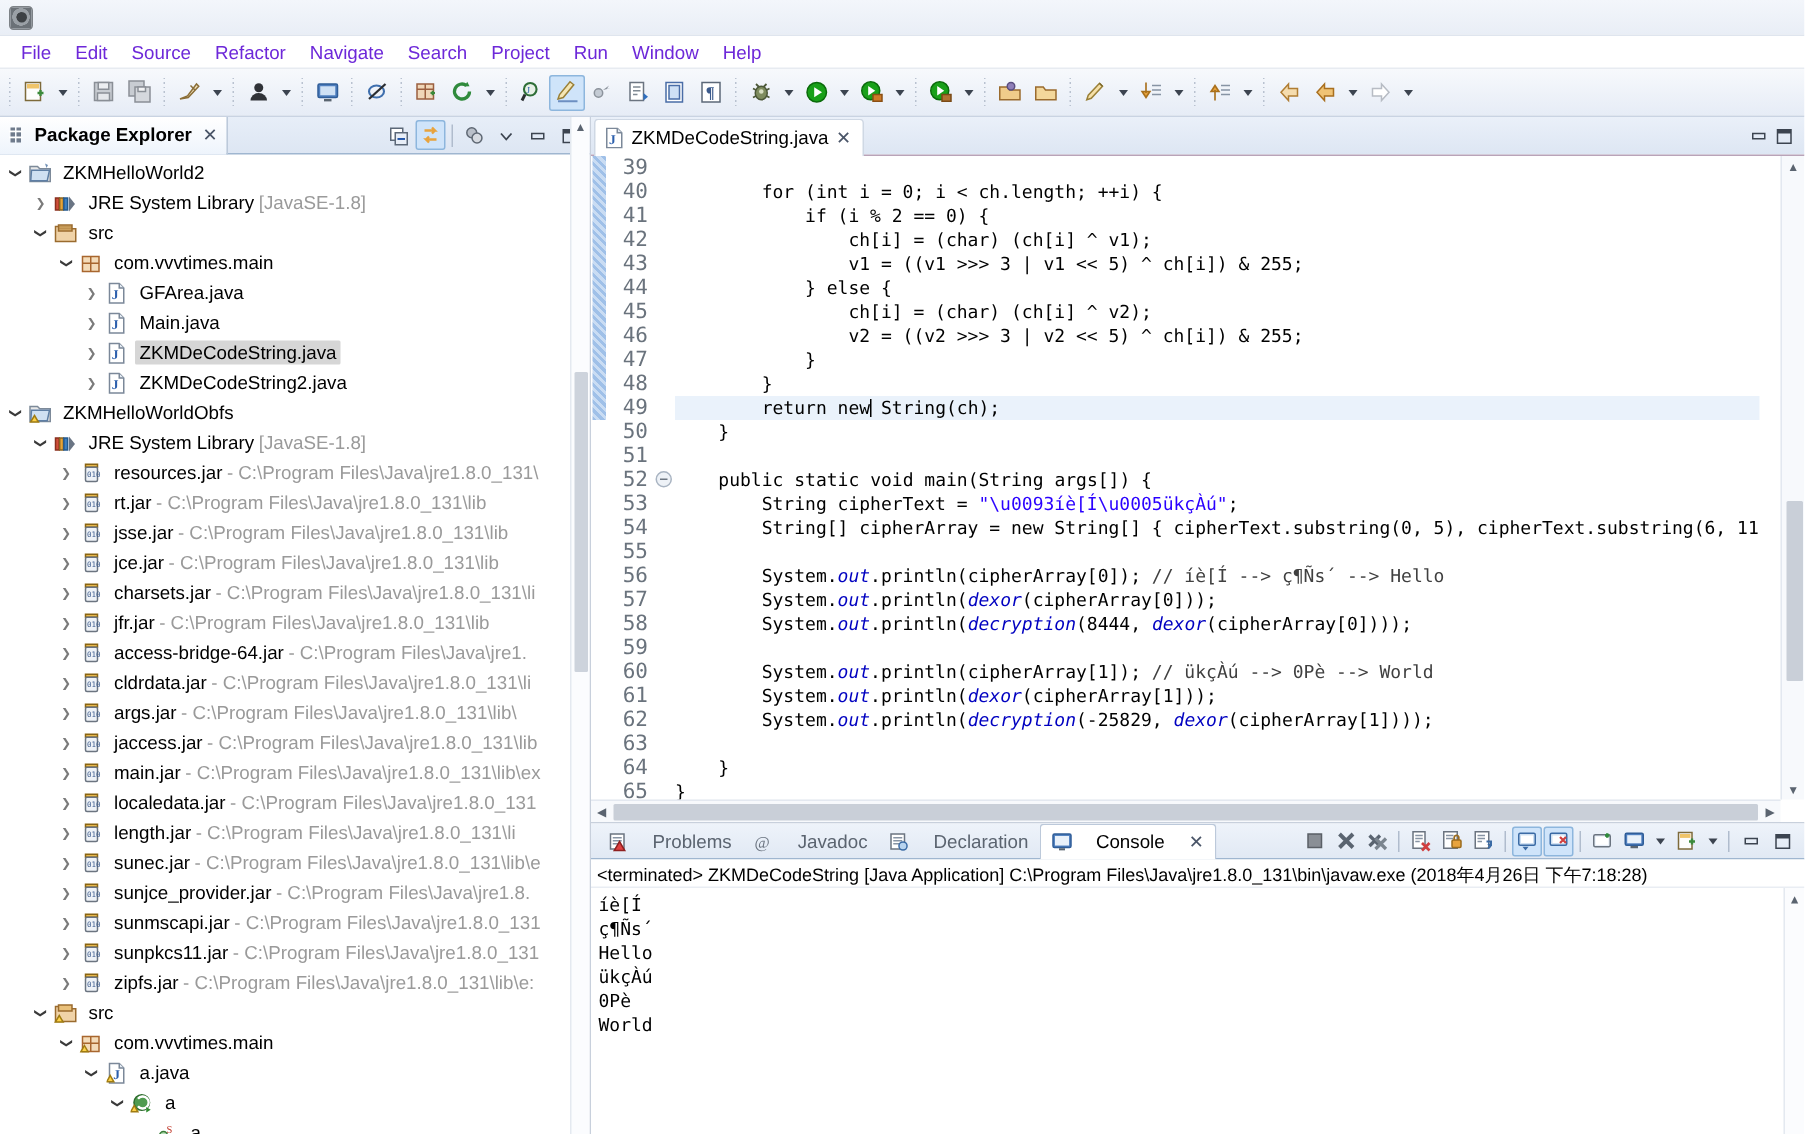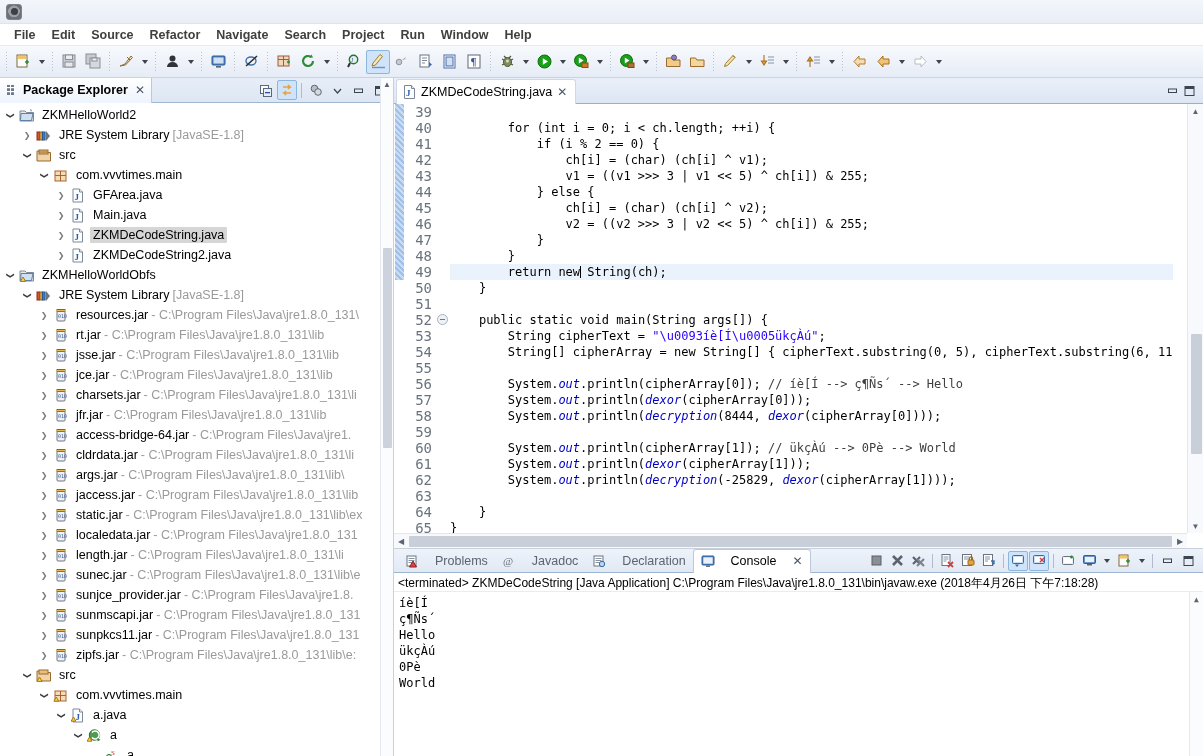--- a/index.html
+++ b/index.html
@@ -36,22 +36,22 @@
   .title-text { font-size: 12.5px; color: #1a1a1a; }
 
   
   .menubar {
     height: 22px; background: #fff;
     display: flex; align-items: center;
     padding-left: 6px;
     border-bottom: 1px solid #e7ebf1;
   }
   .menu-item {
-    padding: 2px 8px; font-size: 12.5px; color: #404040;
-    cursor: default; border-radius: 2px; font-weight: bold;
+    padding: 2px 8px; font-size: 12.5px; color: #6d28d9;
+    cursor: default; border-radius: 2px;
   }
 
   
   .toolbar {
     height: 32px;
     background: linear-gradient(to bottom,#f7f9fc,#e6ecf6);
     border-bottom: 1px solid #c9d3e2;
     display: flex; align-items: center;
     padding: 0 2px;
     gap: 0px;
@@ -713,21 +713,21 @@
           </div>
           <div class="trow" style="padding-left: 36px;">
             <span class="twist collapsed"></span>
             <span class="tico">
               <svg width="14" height="15" viewBox="0 0 14 15">
                 <rect x="3" y="1.5" width="8" height="2" fill="#e8b84b" stroke="#8a6412"></rect>
                 <rect x="3" y="3.5" width="8" height="9.5" rx="1" fill="#eef2f7" stroke="#6b7480"></rect>
                 <text x="4" y="10" font-size="5" fill="#3b5a8c" font-family="monospace">010</text>
               </svg>
             </span>
-            <span class="tlabel-box">static.jar</span>
+            <span class="tlabel-box">main.jar</span>
             <span class="tpath"> - C:\Program Files\Java\jre1.8.0_131\lib\ex</span>
           </div>
           <div class="trow" style="padding-left: 36px;">
             <span class="twist collapsed"></span>
             <span class="tico">
               <svg width="14" height="15" viewBox="0 0 14 15">
                 <rect x="3" y="1.5" width="8" height="2" fill="#e8b84b" stroke="#8a6412"></rect>
                 <rect x="3" y="3.5" width="8" height="9.5" rx="1" fill="#eef2f7" stroke="#6b7480"></rect>
                 <text x="4" y="10" font-size="5" fill="#3b5a8c" font-family="monospace">010</text>
               </svg>

